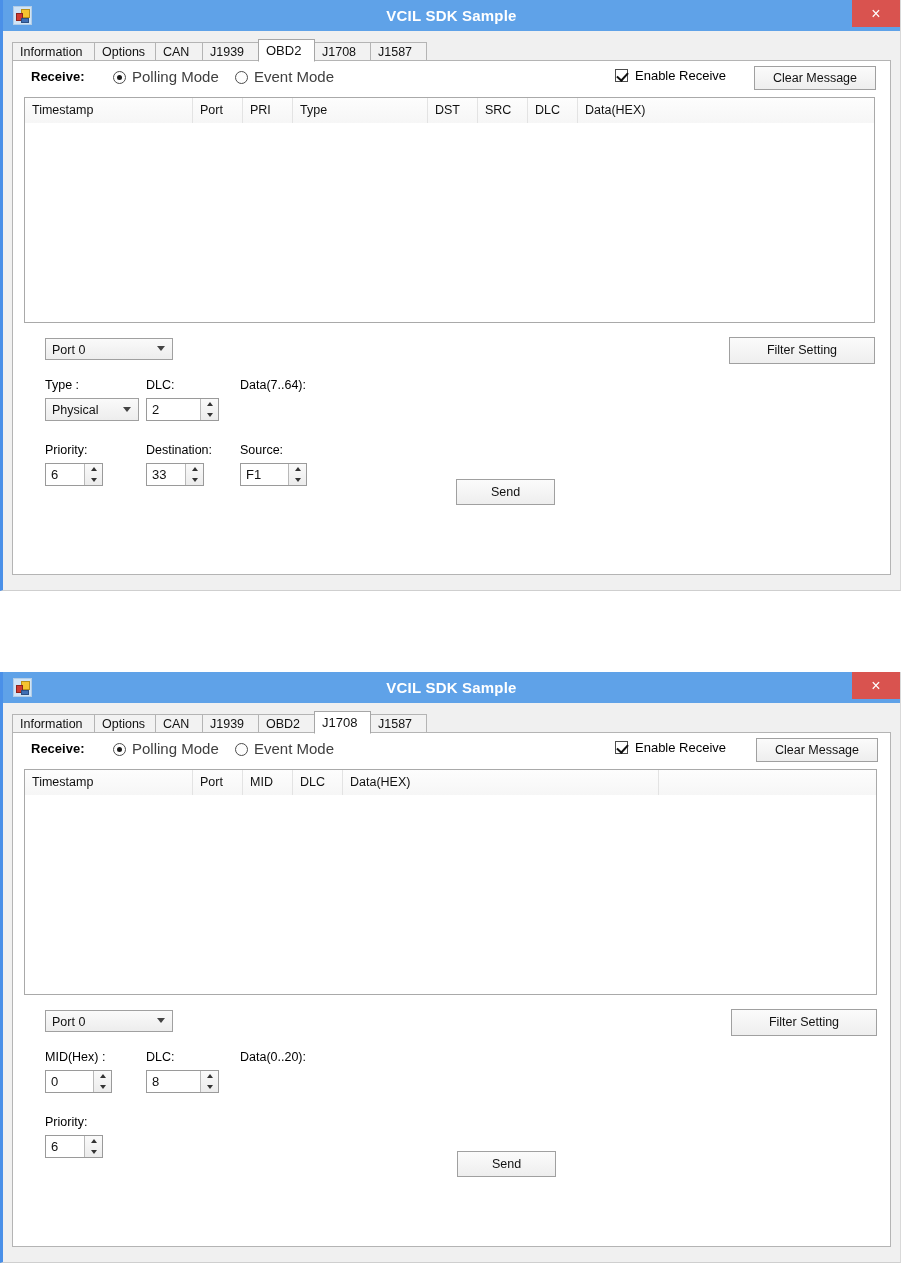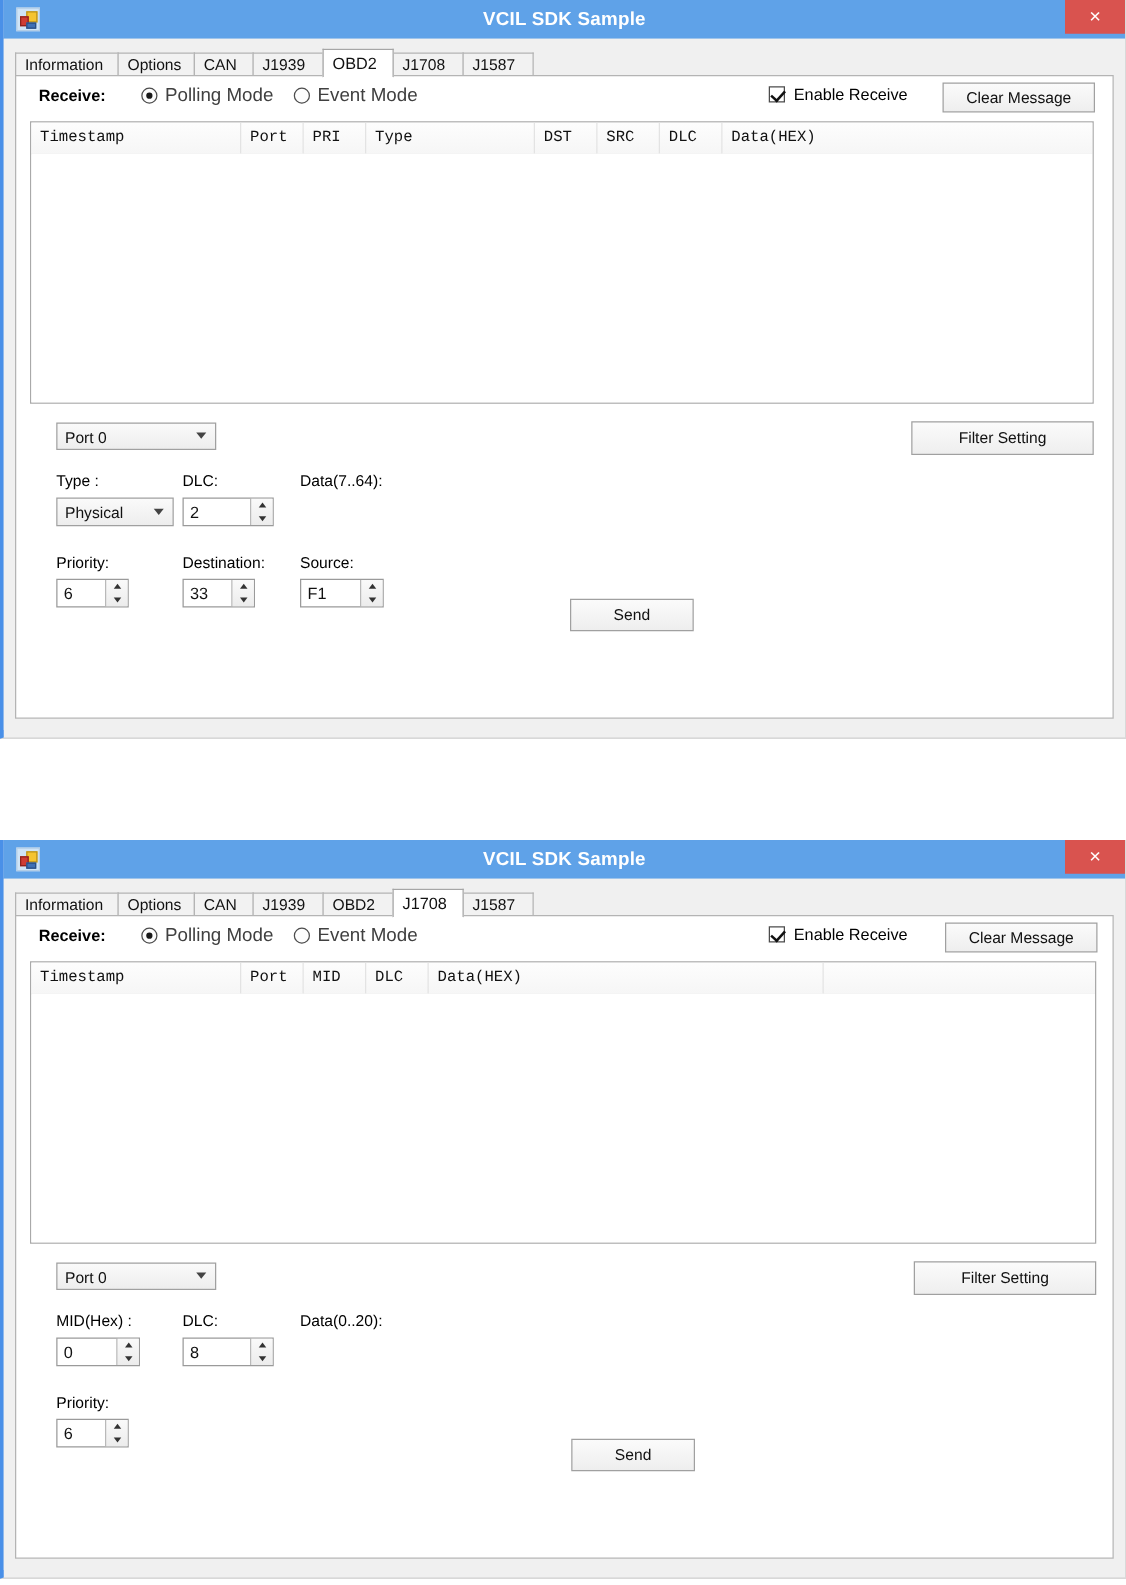--- a/index.html
+++ b/index.html
@@ -51,21 +51,21 @@
         border:solid #111;border-width:0 2px 2px 0;transform:rotate(42deg);}
 
   
   .btn{position:absolute;background:linear-gradient(#fbfbfb,#eeeeee);border:1px solid #a0a0a0;
         box-sizing:border-box;font-size:12.5px;color:#111;text-align:center;cursor:pointer;
         font-family:"Liberation Sans",sans-serif;}
 
   
   .grid{position:absolute;background:#ffffff;border:1px solid #a9a9a9;box-sizing:border-box;overflow:hidden;}
   .grid-head{position:relative;height:25px;background:#fbfbfb;border-bottom:1px solid #d6d6d6;
-        background:linear-gradient(#fdfdfd,#f6f6f6);font-family:Liberation Mono, monospace;}
+        background:linear-gradient(#fdfdfd,#f6f6f6);}
   .grid-head .hc{position:absolute;top:0;height:25px;line-height:25px;font-size:12.5px;color:#111;
         padding-left:7px;box-sizing:border-box;border-right:1px solid #e3e3e3;white-space:nowrap;cursor:pointer;}
   .grid-body{position:absolute;left:0;right:0;top:25px;bottom:0;background:#ffffff;}
 
   
   .combo{position:absolute;height:22px;background:linear-gradient(#fafafa,#ededed);
         border:1px solid #a0a0a0;box-sizing:border-box;font-size:12.5px;color:#111;cursor:pointer;}
   .combo .cv{position:absolute;left:6px;top:2px;line-height:18px;}
   .combo .arw{position:absolute;right:7px;top:7px;width:0;height:0;
         border-left:4px solid transparent;border-right:4px solid transparent;border-top:5px solid #444;}

